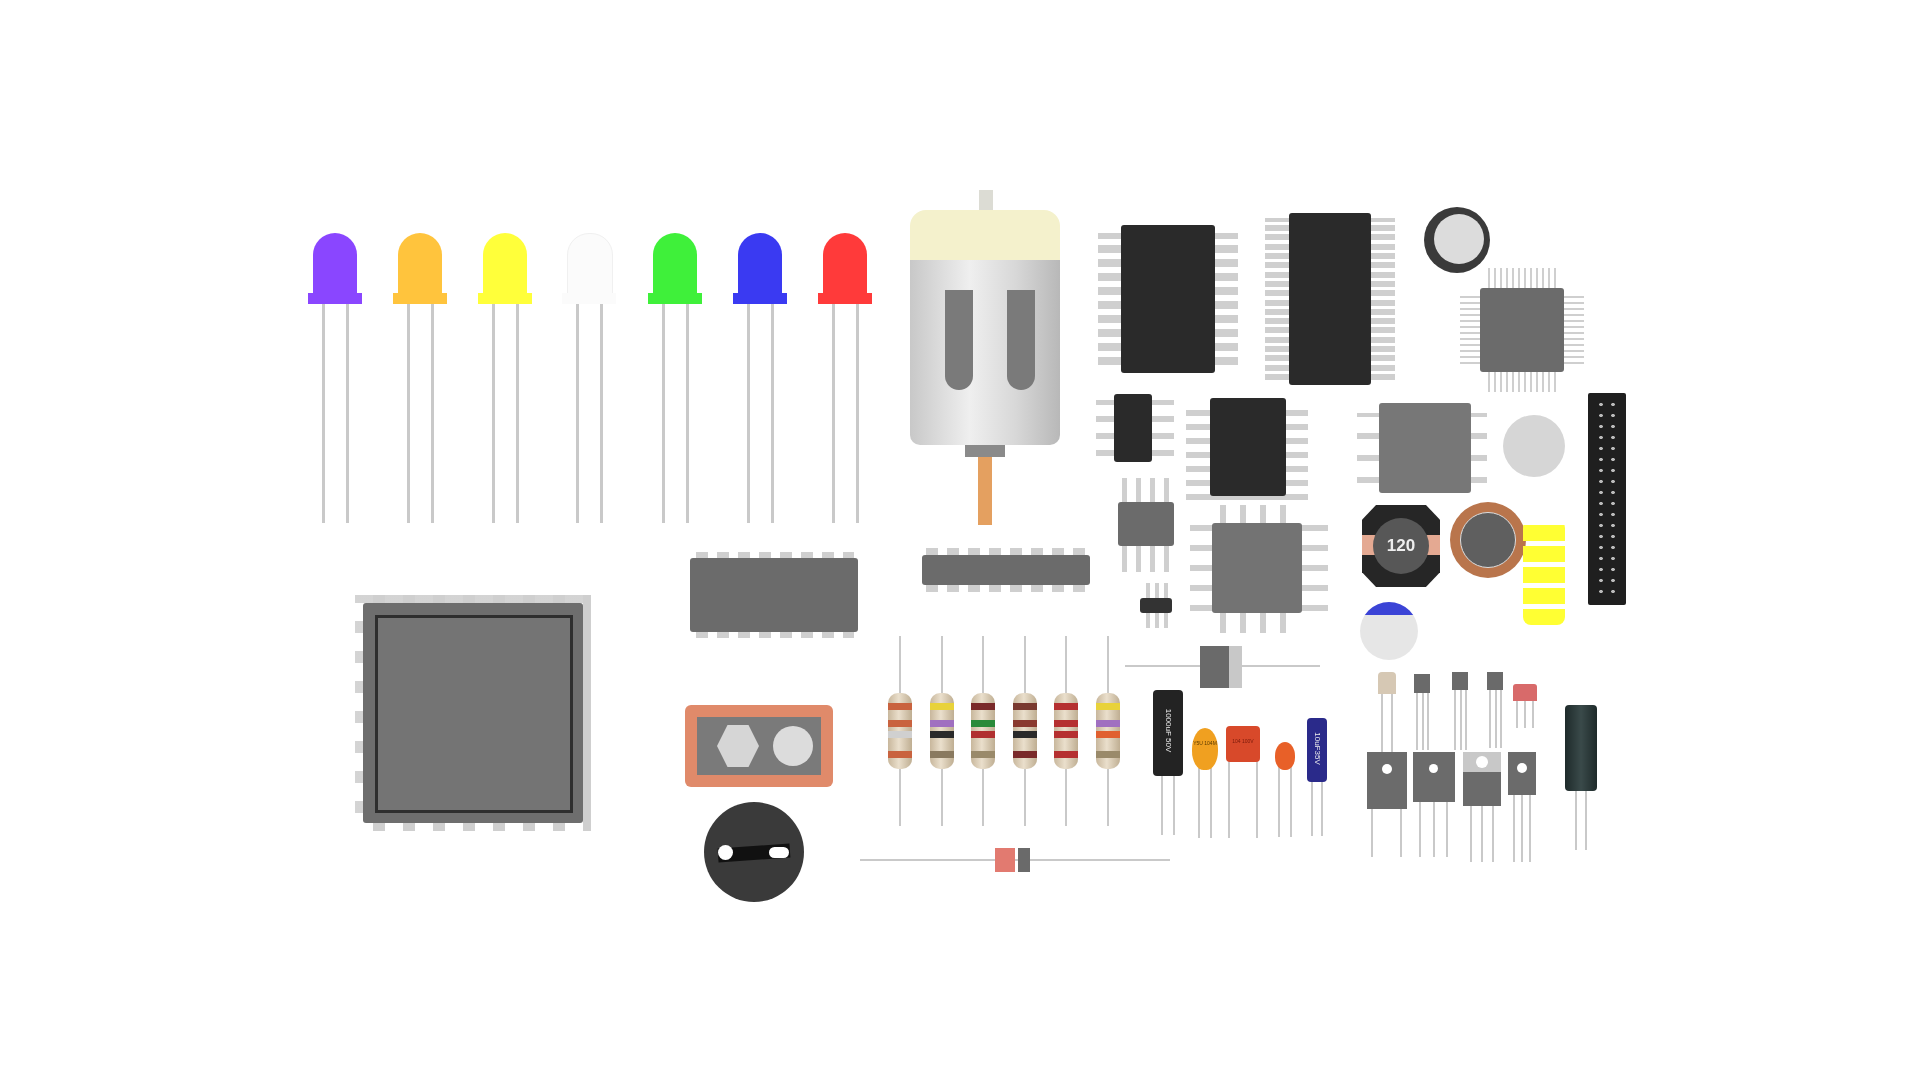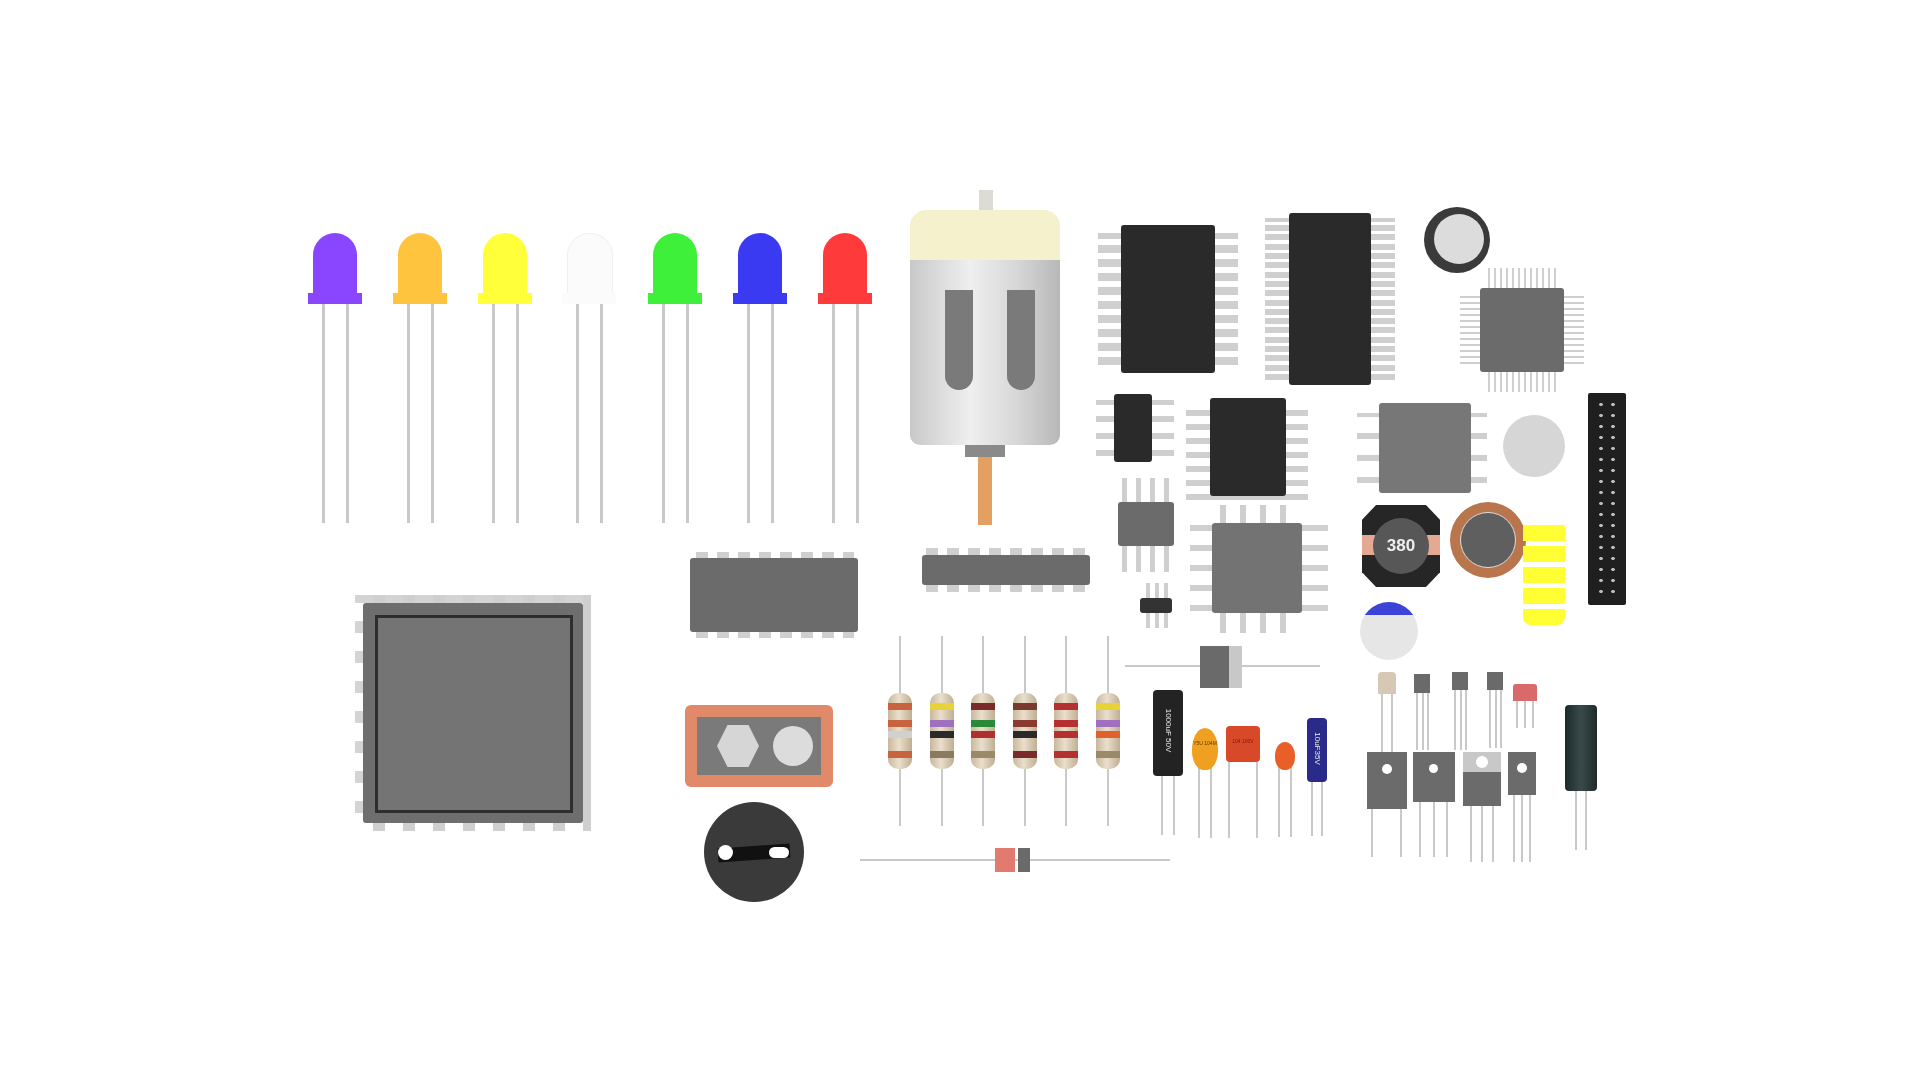--- a/index.html
+++ b/index.html
@@ -218,21 +218,21 @@
 </div>
 
 <div class="abs" style="left:1125px;top:644px;width:195px;height:44px;">
   <div class="lead" style="left:0;top:21px;width:195px;height:2px;"></div>
   <div class="abs" style="left:75px;top:2px;width:42px;height:42px;background:linear-gradient(90deg,#6a6a6a 70%,#c8c8c8 70%);"></div>
 </div>
 
 <div class="abs" style="left:1362px;top:505px;width:78px;height:82px;background:#262626;clip-path:polygon(18% 0,82% 0,100% 18%,100% 82%,82% 100%,18% 100%,0 82%,0 18%);">
   <div class="abs" style="left:0;top:30px;width:78px;height:20px;background:#e4a992;"></div>
   <div class="abs" style="left:11px;top:13px;width:56px;height:56px;border-radius:50%;background:#575757;"></div>
-  <div class="label-txt" style="left:0;top:31px;width:78px;text-align:center;font-size:17px;font-weight:bold;">380</div>
+  <div class="label-txt" style="left:0;top:31px;width:78px;text-align:center;font-size:17px;font-weight:bold;">120</div>
 </div>
 
 <div class="abs" style="left:1450px;top:502px;width:76px;height:76px;border-radius:50%;background:#b9754c;">
   <div class="abs" style="left:10px;top:10px;width:56px;height:56px;border-radius:50%;background:#5f5f5f;border:1px solid #ddd;box-sizing:border-box;"></div>
 </div>
 
 <div class="abs" style="left:1523px;top:520px;width:42px;height:105px;">
   <div class="abs" style="left:0;top:0;width:42px;height:105px;background:repeating-linear-gradient(0deg,#ffff33 0 16px,transparent 16px 21px);border-radius:8px;"></div>
 </div>
 

